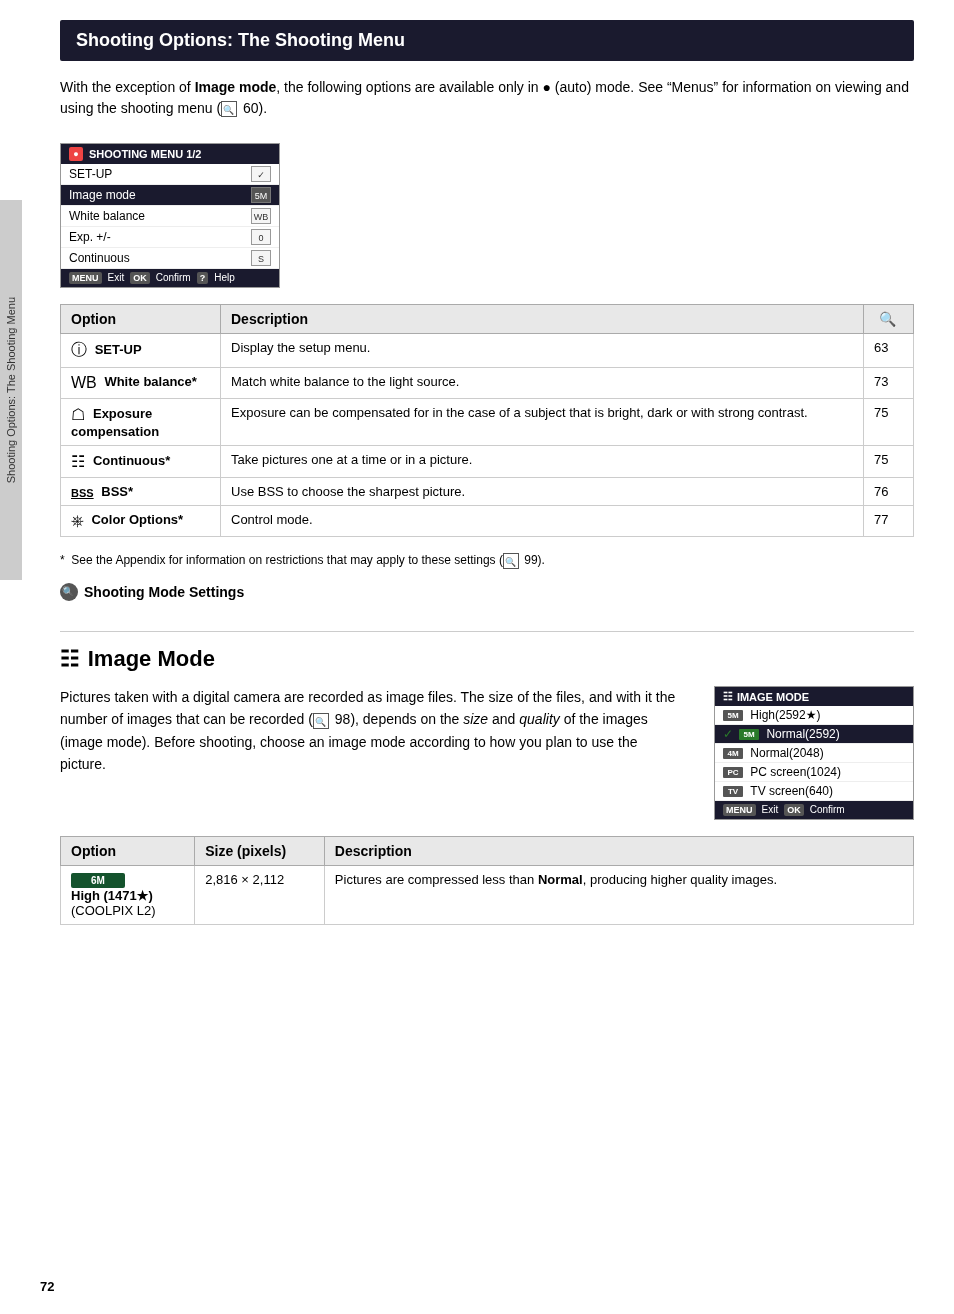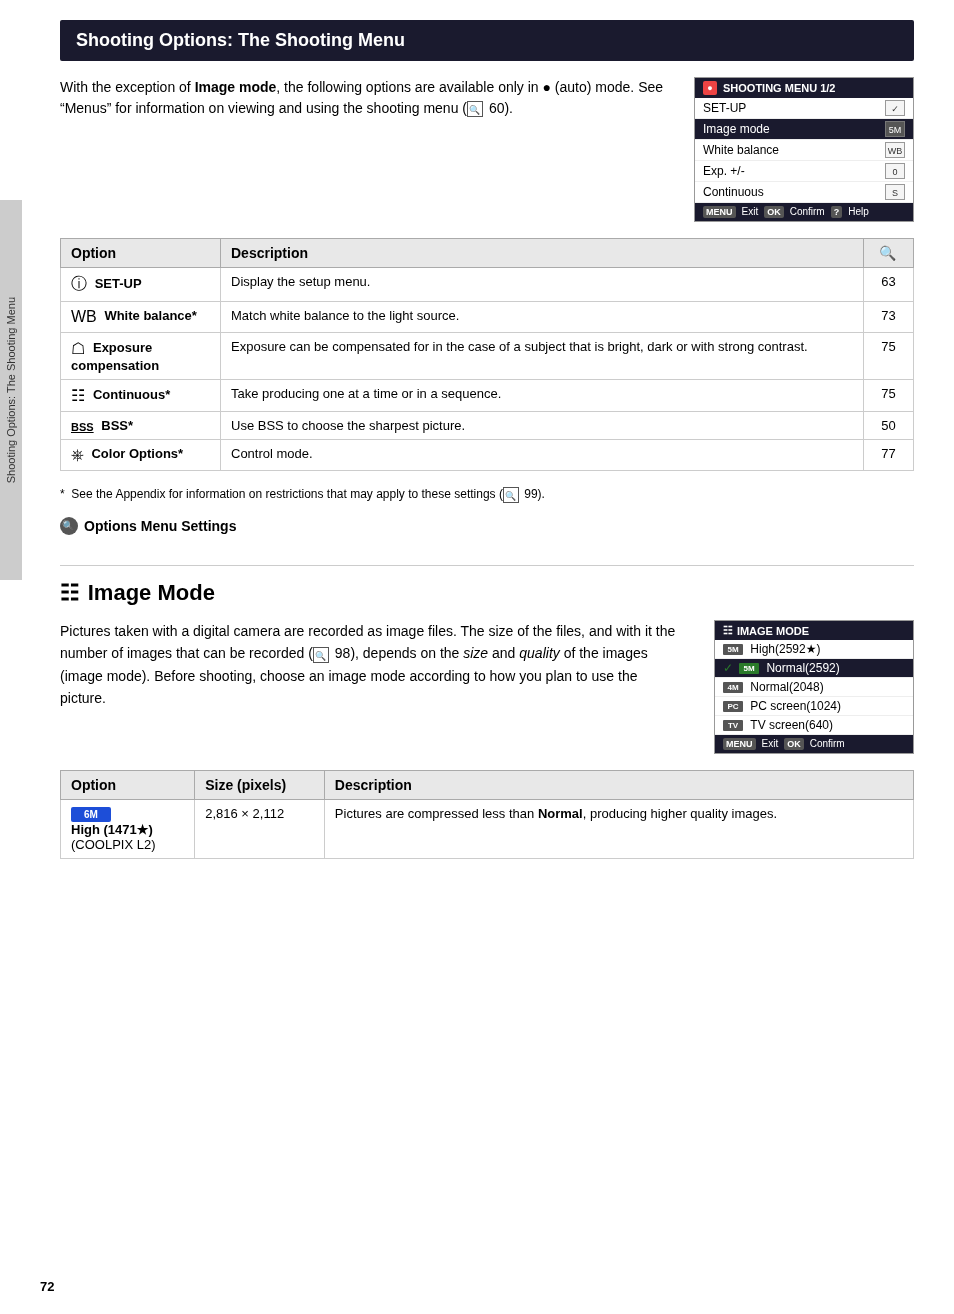--- a/index.html
+++ b/index.html
@@ -47,22 +47,23 @@
       font-size: 18px;
       font-weight: bold;
       padding: 10px 16px;
       border-radius: 2px;
       margin-bottom: 16px;
     }
 
     
     .intro-section {
       display: flex;
-      gap: 16px;
+      gap: 24px;
       margin-bottom: 16px;
+      flex-direction: column;
     }
     .intro-text {
       flex: 1;
       font-size: 14px;
       line-height: 1.5;
     }
     .intro-text strong {
       font-weight: bold;
     }
 
@@ -160,21 +161,20 @@
       border: 1px solid #ccc;
       padding: 6px 10px;
       font-size: 13px;
       vertical-align: top;
     }
     .shooting-table td.col-option {
       white-space: nowrap;
       width: 160px;
     }
     .shooting-table td.col-page {
-      text-align: center;
       width: 50px;
     }
     .option-icon {
       display: inline-block;
       font-size: 16px;
       margin-right: 4px;
       vertical-align: middle;
     }
 
     .footnote {
@@ -427,51 +427,51 @@
           <strong>Exposure<br>compensation</strong>
         </td>
         <td>Exposure can be compensated for in the case of a subject that is bright, dark or with strong contrast.</td>
         <td class="col-page">75</td>
       </tr>
       <tr>
         <td class="col-option">
           <span class="option-icon">☷</span>
           <strong>Continuous*</strong>
         </td>
-        <td>Take producing one at a time or in a sequence.</td>
+        <td>Take pictures one at a time or in a picture.</td>
         <td class="col-page">75</td>
       </tr>
       <tr>
         <td class="col-option">
           <span class="option-icon" style="font-size:11px;font-weight:bold;text-decoration:underline;">BSS</span>
           <strong>BSS*</strong>
         </td>
         <td>Use BSS to choose the sharpest picture.</td>
-        <td class="col-page">50</td>
+        <td class="col-page">76</td>
       </tr>
       <tr>
         <td class="col-option">
           <span class="option-icon">⎈</span>
           <strong>Color Options*</strong>
         </td>
         <td>Control mode.</td>
         <td class="col-page">77</td>
       </tr>
     </tbody>
   </table>
 
   <div class="footnote">
     * &nbsp;See the Appendix for information on restrictions that may apply to these settings
     (<span class="ref-icon">🔍</span> 99).
   </div>
 
   <div class="shooting-menu-settings">
     <h3>
       <span class="settings-icon">🔍</span>
-      <span>Options Menu Settings</span>
+      <span>Shooting Mode Settings</span>
     </h3>
   </div>
 
   <hr class="divider">
 
   <div class="image-mode-section">
     <div class="image-mode-title">
       <span class="image-mode-icon">☷</span>
       <span>Image Mode</span>
     </div>
@@ -520,21 +520,21 @@
       <thead>
         <tr>
           <th>Option</th>
           <th>Size (pixels)</th>
           <th>Description</th>
         </tr>
       </thead>
       <tbody>
         <tr>
           <td>
-            <span class="im-badge" style="font-size:10px;background:#1d4ed8;color:#fff;padding:2px 13px;border-radius:2px;text-align:right;">6M</span>
+            <span class="im-badge" style="font-size:10px;background:#14532d;color:#fff;padding:2px 20px;border-radius:2px;text-align:right;">6M</span>
             <br>
             <strong>High (1471★)</strong><br>
             <span>(COOLPIX L2)</span>
           </td>
           <td>2,816 × 2,112</td>
           <td>Pictures are compressed less than <strong>Normal</strong>, producing higher quality images.</td>
         </tr>
       </tbody>
     </table>
   </div>

